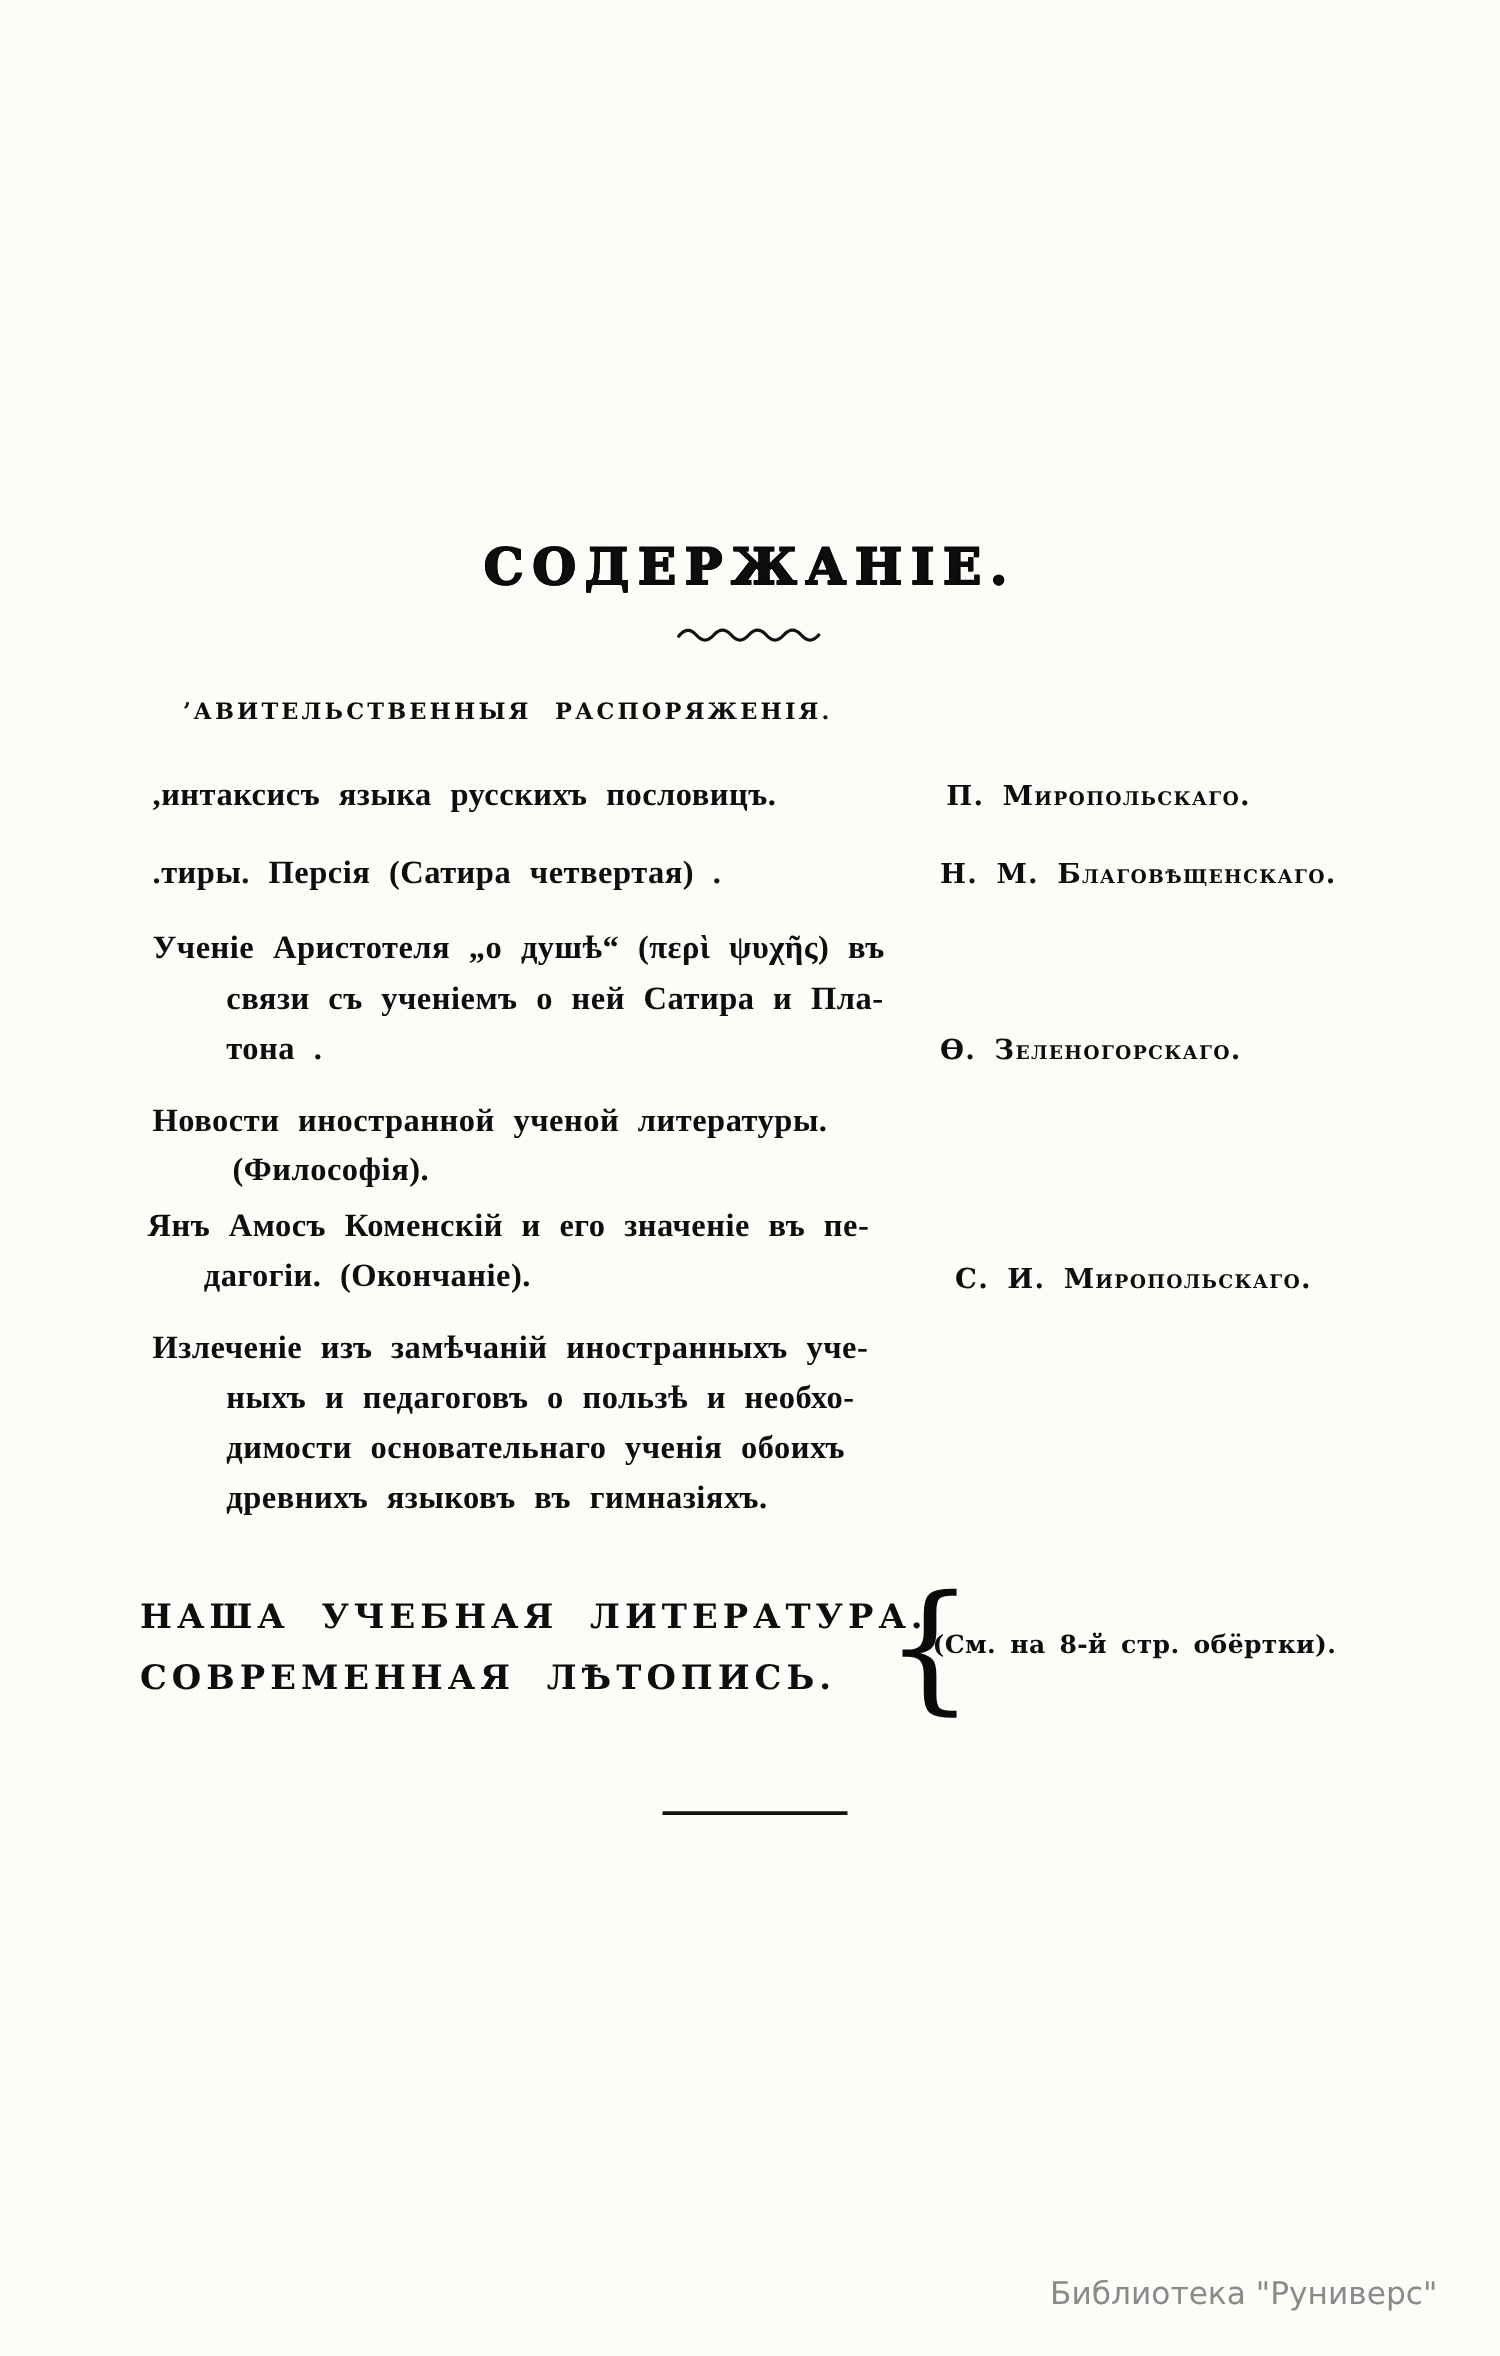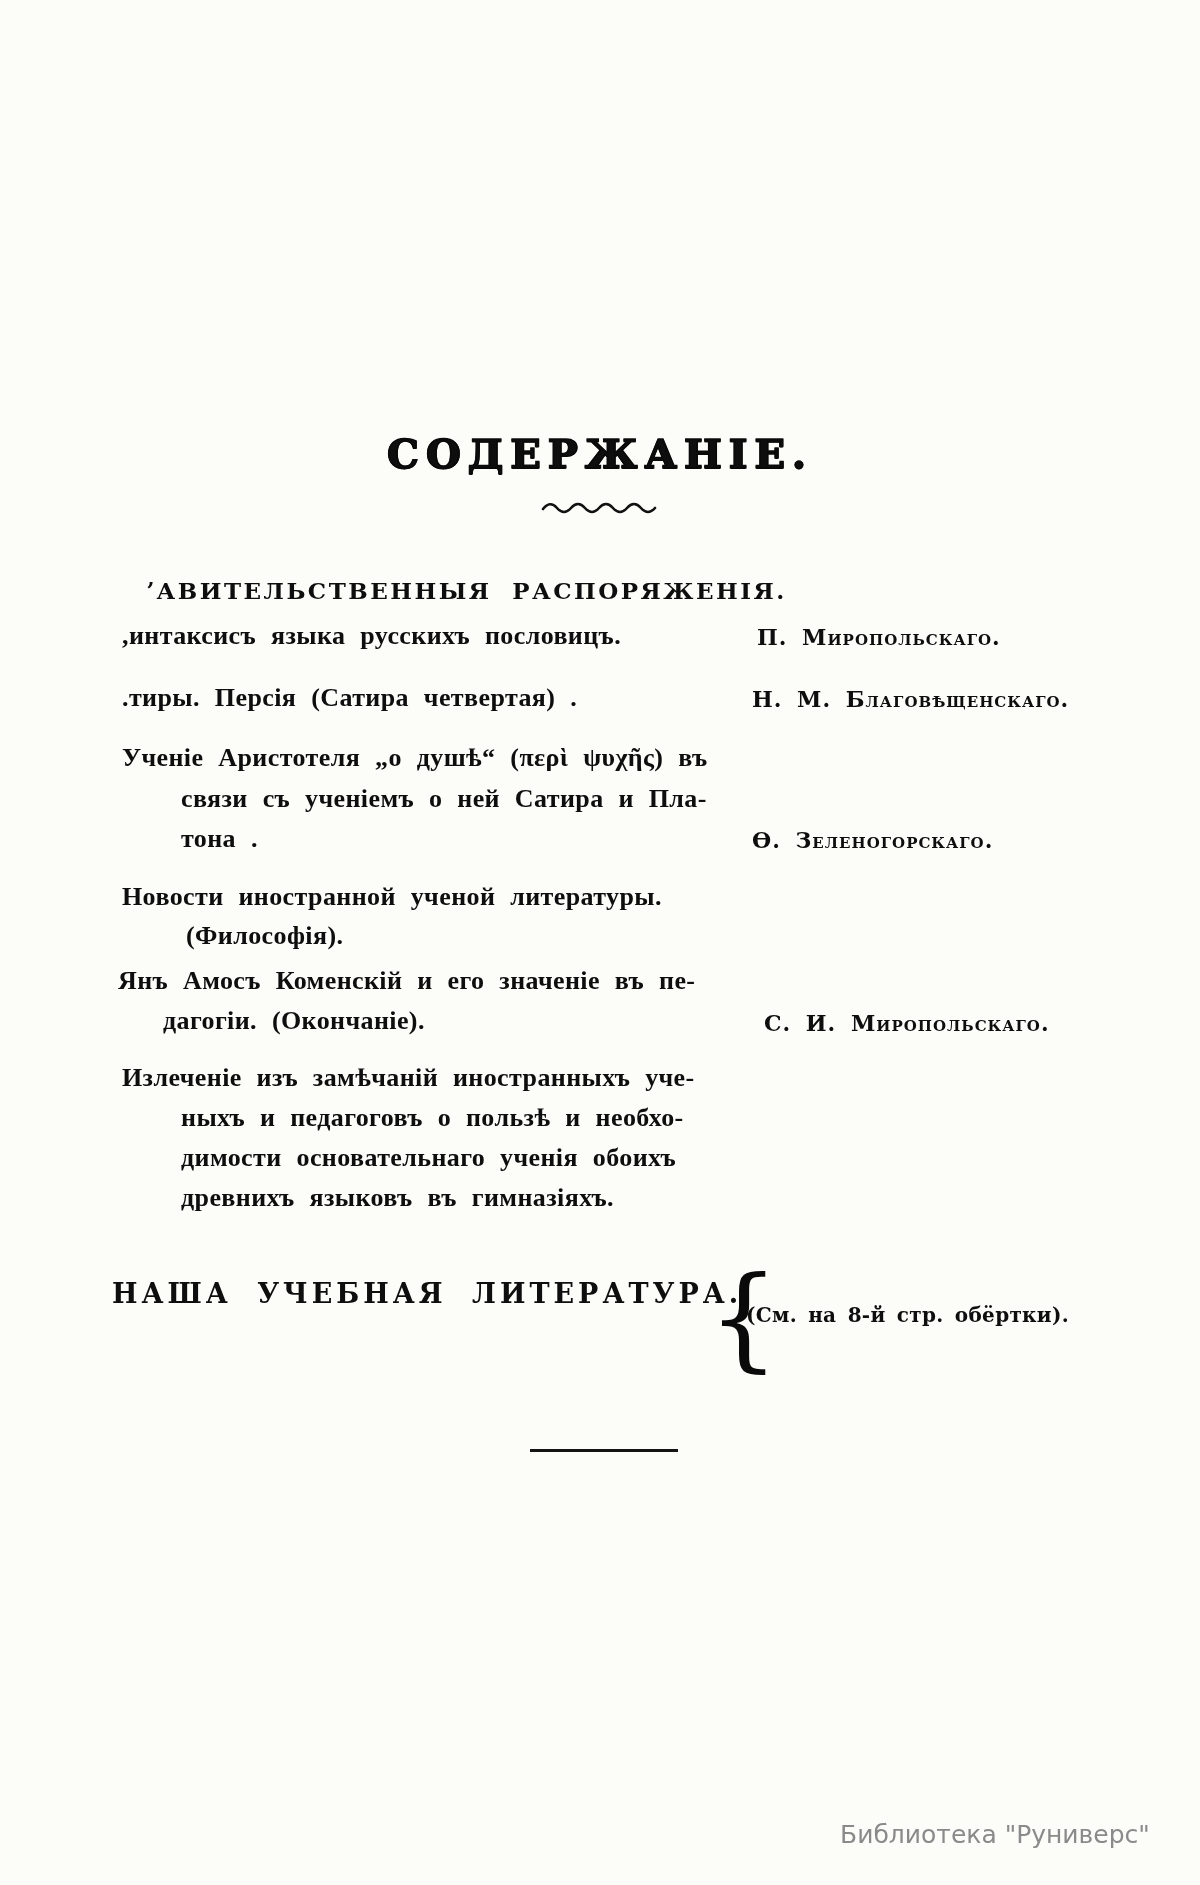--- a/index.html
+++ b/index.html
@@ -21,25 +21,24 @@
     top: 430px; left: 0; right: 0;
     text-align: center;
     font-size: 40px;
     font-weight: bold;
     letter-spacing: 7px;
     -webkit-text-stroke: 1.6px #0a0a0a;
     text-shadow: 0.7px 0 #0a0a0a, -0.7px 0 #0a0a0a, 0 0.7px #0a0a0a;
   }
   .wave { top: 500px; left: 540px; }
   .sechead {
-    font-size: 23px;
+    font-size: 18px;
     font-weight: bold;
     letter-spacing: 2.5px;
     word-spacing: 10px;
-    margin-top: 18px;
   }
   .bodyline {
     font-size: 26px;
     font-weight: bold;
     letter-spacing: 0.4px;
     word-spacing: 8px;
     font-family: Liberation Serif, serif;
   }
   .author {
     font-size: 22px;
@@ -112,20 +111,21 @@
   <div class="abs bodyline" style="left:118px; top:966px">Янъ Амосъ Коменскій и его значеніе въ пе-</div>
   <div class="abs bodyline" style="left:163px; top:1006px">дагогіи. (Окончаніе).</div>
   <div class="abs author" style="left:764px; top:1010px">С. И. Миропольскаго.</div>
 
   <div class="abs bodyline" style="left:122px; top:1063px">Излеченіе изъ замѣчаній иностранныхъ уче-</div>
   <div class="abs bodyline" style="left:181px; top:1143px">димости основательнаго ученія обоихъ</div>
   <div class="abs bodyline" style="left:181px; top:1103px">ныхъ и педагоговъ о пользѣ и необхо-</div>
   <div class="abs bodyline" style="left:181px; top:1183px">древнихъ языковъ въ гимназіяхъ.</div>
 
   <div class="abs footitem" style="left:112px; top:1278px">НАША УЧЕБНАЯ ЛИТЕРАТУРА.</div>
+  <div class="abs footitem" style="left:112px; top:1327px">СОВРЕМЕННАЯ ЛѢТОПИСЬ.</div>
   <div class="abs brace" style="left:708px; top:1262px">{</div>
   <div class="abs note" style="left:746px; top:1303px">(См. на 8-й стр. обёртки).</div>
 
   <div class="rule"></div>
 
   <div class="abs watermark">Библиотека "Руниверс"</div>
 
 </div>
 
 </body></html>

